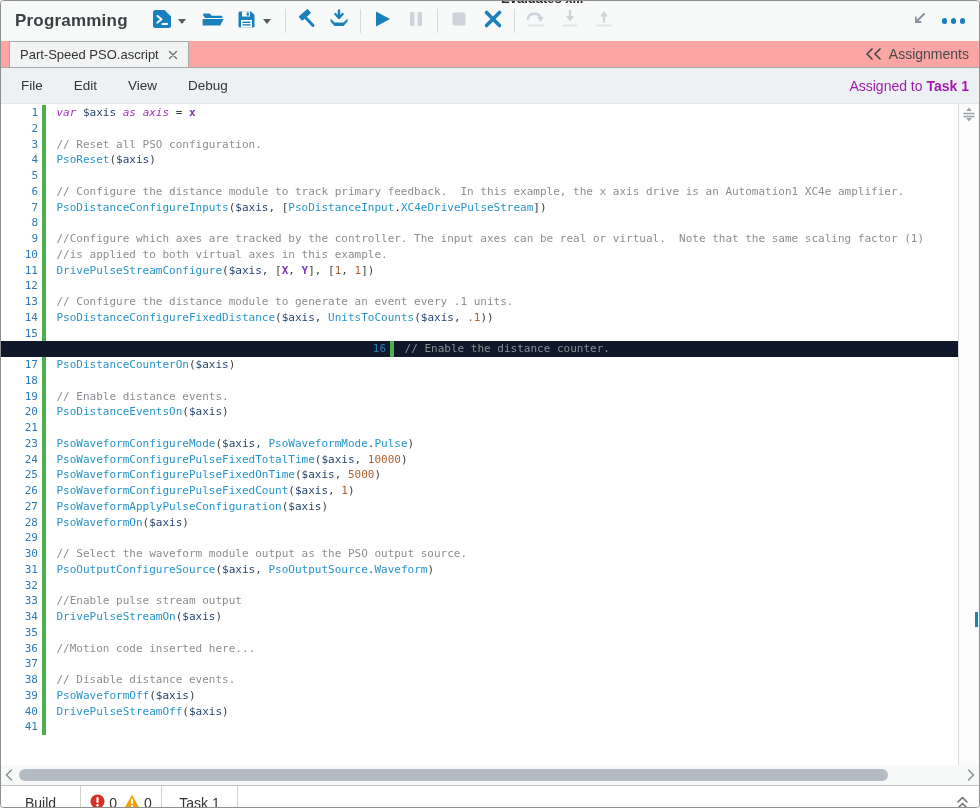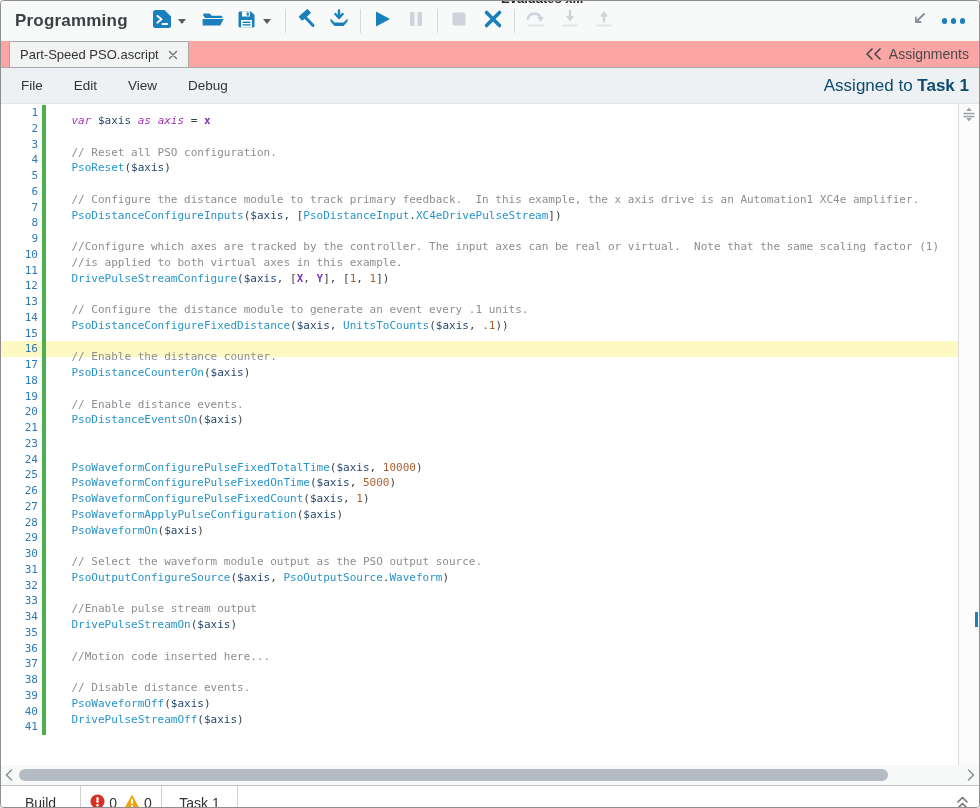--- a/index.html
+++ b/index.html
@@ -31,33 +31,33 @@
          background:#f2f3f3; border:1px solid #a8a8a8; border-bottom:none; border-radius:2px 2px 0 0;
          padding:0 10px; cursor:pointer; }
   .tab-label { font-size:13px; color:#333; }
   .tab-close { margin-left:9px; display:flex; align-items:center; cursor:pointer; }
   .assignments { position:absolute; right:10px; top:0; height:26px; display:flex; align-items:center; gap:7px; cursor:pointer; }
   .assignments span { font-size:14px; color:#4a4a4a; }
 
   
   .menurow { position:relative; height:36px; background:#eef1f3; display:flex; align-items:center; padding-left:20px; border-bottom:1px solid #e2e5e8;text-align:right;}
   .menu-item { font-size:13.5px; color:#333; margin-right:31px; cursor:pointer; }
-  .assigned { position:absolute; right:10px; font-size:17px; color:#0c4a6e; cursor:pointer; }
+  .assigned { position:absolute; right:10px; font-size:14px; color:#a21caf; cursor:pointer; }
   .assigned b { font-weight:bold; }
 
   
   .editor { position:relative; height:661px; background:#fff; }
   .code-area { position:absolute; left:0; top:0; right:21px; bottom:0; overflow:hidden; padding-top:1px; }
   .cl { display:flex; height:15.75px; align-items:stretch; }
-  .cl.hl { background:#fef9c3; }
+  .cl.hl { background:#0f172a;justify-content:center; }
   .ln { width:41px; text-align:right; font-family:"DejaVu Sans Mono", monospace; font-size:11px;
         line-height:15.75px; color:var(--num); padding-right:4px; cursor:pointer; flex:none; }
   .chg { width:3.5px; background:var(--green); flex:none; }
   .cd { font-family:"DejaVu Sans Mono", monospace; font-size:11px; line-height:15.75px;
-        white-space:pre; padding-left:26px;margin-top:8px; }
+        white-space:pre; padding-left:11px; }
   .tk-kw { color:var(--kw); font-style:italic; }
   .tk-ax { color:var(--ax); font-weight:bold; }
   .tk-fn { color:var(--fn); }
   .tk-vr { color:var(--vr); }
   .tk-pn { color:var(--pn); }
   .tk-cm { color:var(--cm); }
   .tk-nm { color:var(--nm); }
   .scrollstrip { position:absolute; right:0; top:0; bottom:0; width:21px; background:#fcfcfc; border-left:1px solid #dddddd; }
   .split-handle { position:absolute; top:2px; left:2px; cursor:row-resize; }
   .overview-mark { position:absolute; right:1px; top:508px; width:3.5px; height:15px; background:var(--accent); }
@@ -364,20 +364,21 @@
           <span class="cd"><span class="tk-fn">PsoDistanceEventsOn</span><span class="tk-pn">(</span><span class="tk-vr">$axis</span><span class="tk-pn">)</span></span>
         </div>
         <div class="cl">
           <span class="ln">21</span>
           <span class="chg"></span>
           <span class="cd"></span>
         </div>
         <div class="cl">
           <span class="ln">23</span>
           <span class="chg"></span>
+          <span class="cd"><span class="tk-fn">PsoWaveformConfigureMode</span><span class="tk-pn">(</span><span class="tk-vr">$axis</span><span class="tk-pn">, </span><span class="tk-fn">PsoWaveformMode</span><span class="tk-pn">.</span><span class="tk-fn">Pulse</span><span class="tk-pn">)</span></span>
         </div>
         <div class="cl">
           <span class="ln">24</span>
           <span class="chg"></span>
           <span class="cd"><span class="tk-fn">PsoWaveformConfigurePulseFixedTotalTime</span><span class="tk-pn">(</span><span class="tk-vr">$axis</span><span class="tk-pn">, </span><span class="tk-nm">10000</span><span class="tk-pn">)</span></span>
         </div>
         <div class="cl">
           <span class="ln">25</span>
           <span class="chg"></span>
           <span class="cd"><span class="tk-fn">PsoWaveformConfigurePulseFixedOnTime</span><span class="tk-pn">(</span><span class="tk-vr">$axis</span><span class="tk-pn">, </span><span class="tk-nm">5000</span><span class="tk-pn">)</span></span>

